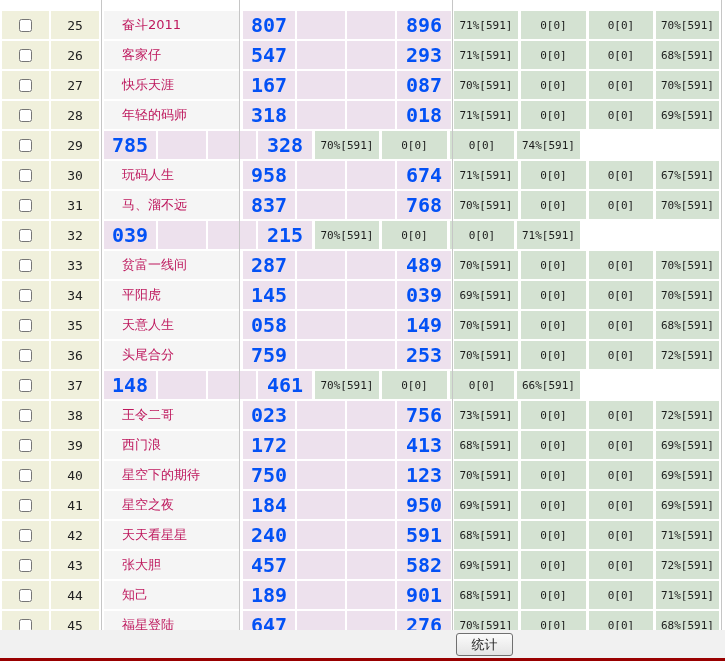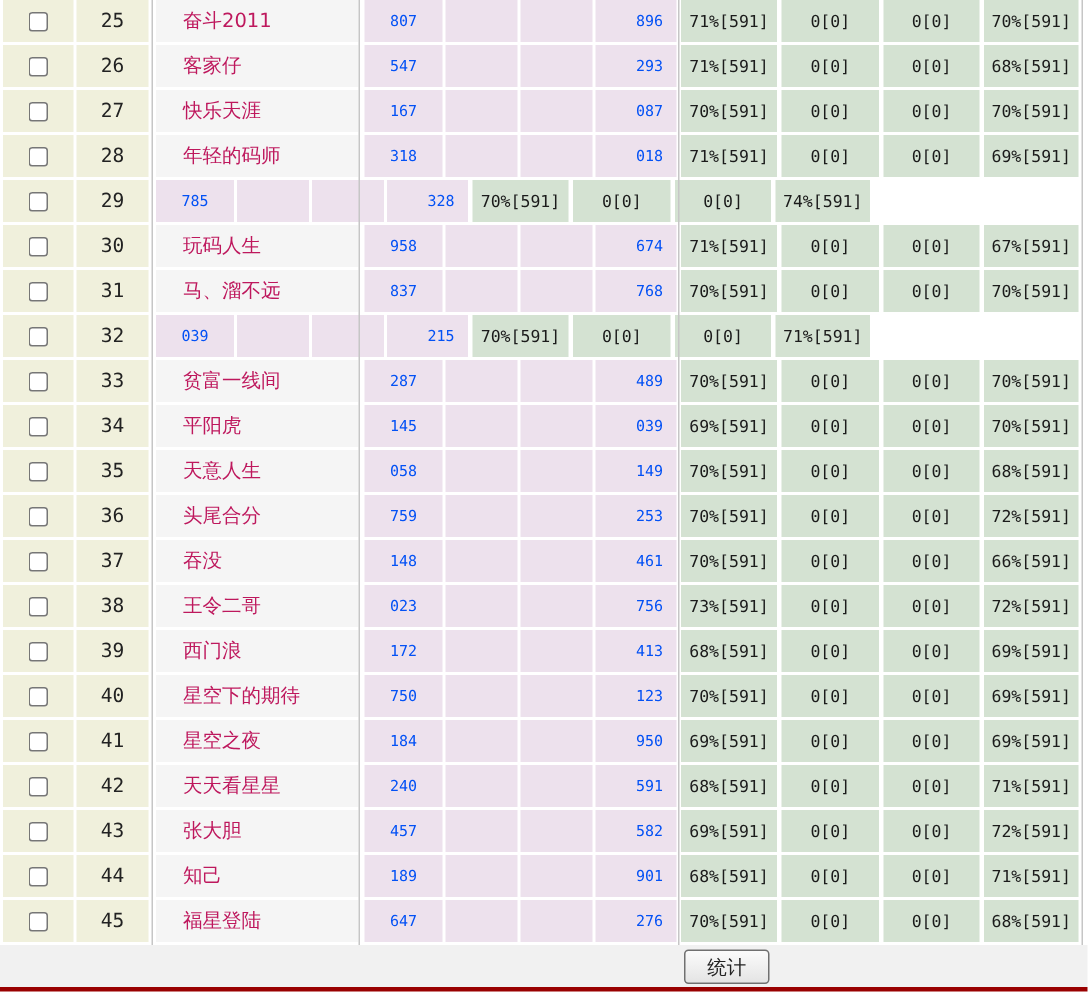--- a/index.html
+++ b/index.html
@@ -1,34 +1,34 @@
 <!DOCTYPE html>
 <html style="--checkbox-col-bg: #f0f0dc; --name-col-bg: #f5f5f5; --pink-col-bg: #ede1ed; --green-col-bg: #d4e2d2; --value-text: #0351f5; --footer-bg: #f1f1f1; --footer-line: #990000;"><head>
 <meta charset="utf-8">
 <style>
   html,body{margin:0;padding:0}
   body{
     width:725px;height:661px;position:relative;overflow:hidden;
     background:#ffffff;font-family:"DejaVu Sans",sans-serif;
   }
-  #rows{position:absolute;left:0;top:0;width:619px}
+  #rows{position:absolute;left:0;top:11px;width:619px}
   .row{display:flex;height:28px;margin-bottom:2px;align-items:stretch}
   .cell{box-sizing:border-box;display:flex;align-items:center;flex:0 0 auto}
   .c-check{width:47px;margin-left:2px;margin-right:2px;background:var(--checkbox-col-bg);justify-content:center}
   .c-check input{width:13px;height:13px;margin:0}
   .c-num{width:48px;margin-right:5px;background:var(--checkbox-col-bg);justify-content:center;
          font-family:"DejaVu Sans Mono",monospace;font-size:13px;color:#222}
   .c-name{width:135px;margin-right:4px;background:var(--name-col-bg);padding-left:18px;
           font-size:13px;color:#be185d;white-space:nowrap;overflow:hidden}
   .c-p1,.c-p2,.c-p3,.c-p4{background:var(--pink-col-bg)}
   .c-p1{width:52px;margin-right:2px;justify-content:center}
   .c-p2{width:48px;margin-right:2px}
   .c-p3{width:48px;margin-right:2px}
   .c-p4{width:54px;margin-right:3px;justify-content:flex-end;padding-right:9px}
-  .val{font-family:"DejaVu Sans Mono",monospace;font-weight:normal;font-size:10px;color:var(--value-text)}
+  .val{font-family:"DejaVu Sans Mono",monospace;font-weight:bold;font-size:20px;color:var(--value-text)}
   .c-g1,.c-g2,.c-g3,.c-g4{background:var(--green-col-bg);justify-content:center;
           font-family:"DejaVu Sans Mono",monospace;font-size:11px;color:#1b1b1b;white-space:nowrap}
   .c-g1{width:64px;margin-right:3px}
   .c-g2{width:65px;margin-right:3px}
   .c-g3{width:64px;margin-right:3px}
   .c-g4{width:63px}
   .vline{position:absolute;top:0;width:1px;height:630px;background:#c6c6c6}
   #vl1{left:101px}#vl2{left:239px}#vl3{left:452px}#vl4{left:721px}
   #footer{position:absolute;left:0;top:630px;width:725px;height:28px;background:var(--footer-bg)}
   #stats-btn{
@@ -219,21 +219,20 @@
       <div class="cell c-g1">70%[591]</div>
       <div class="cell c-g2">0[0]</div>
       <div class="cell c-g3">0[0]</div>
       <div class="cell c-g4">72%[591]</div>
     </div>
     <div class="row">
       <div class="cell c-check">
         <input type="checkbox" style="">
       </div>
       <div class="cell c-num">37</div>
-      <div class="cell c-name">吞没</div>
       <div class="cell c-p1 val">148</div>
       <div class="cell c-p2"></div>
       <div class="cell c-p3"></div>
       <div class="cell c-p4 val">461</div>
       <div class="cell c-g1">70%[591]</div>
       <div class="cell c-g2">0[0]</div>
       <div class="cell c-g3">0[0]</div>
       <div class="cell c-g4">66%[591]</div>
     </div>
     <div class="row">

